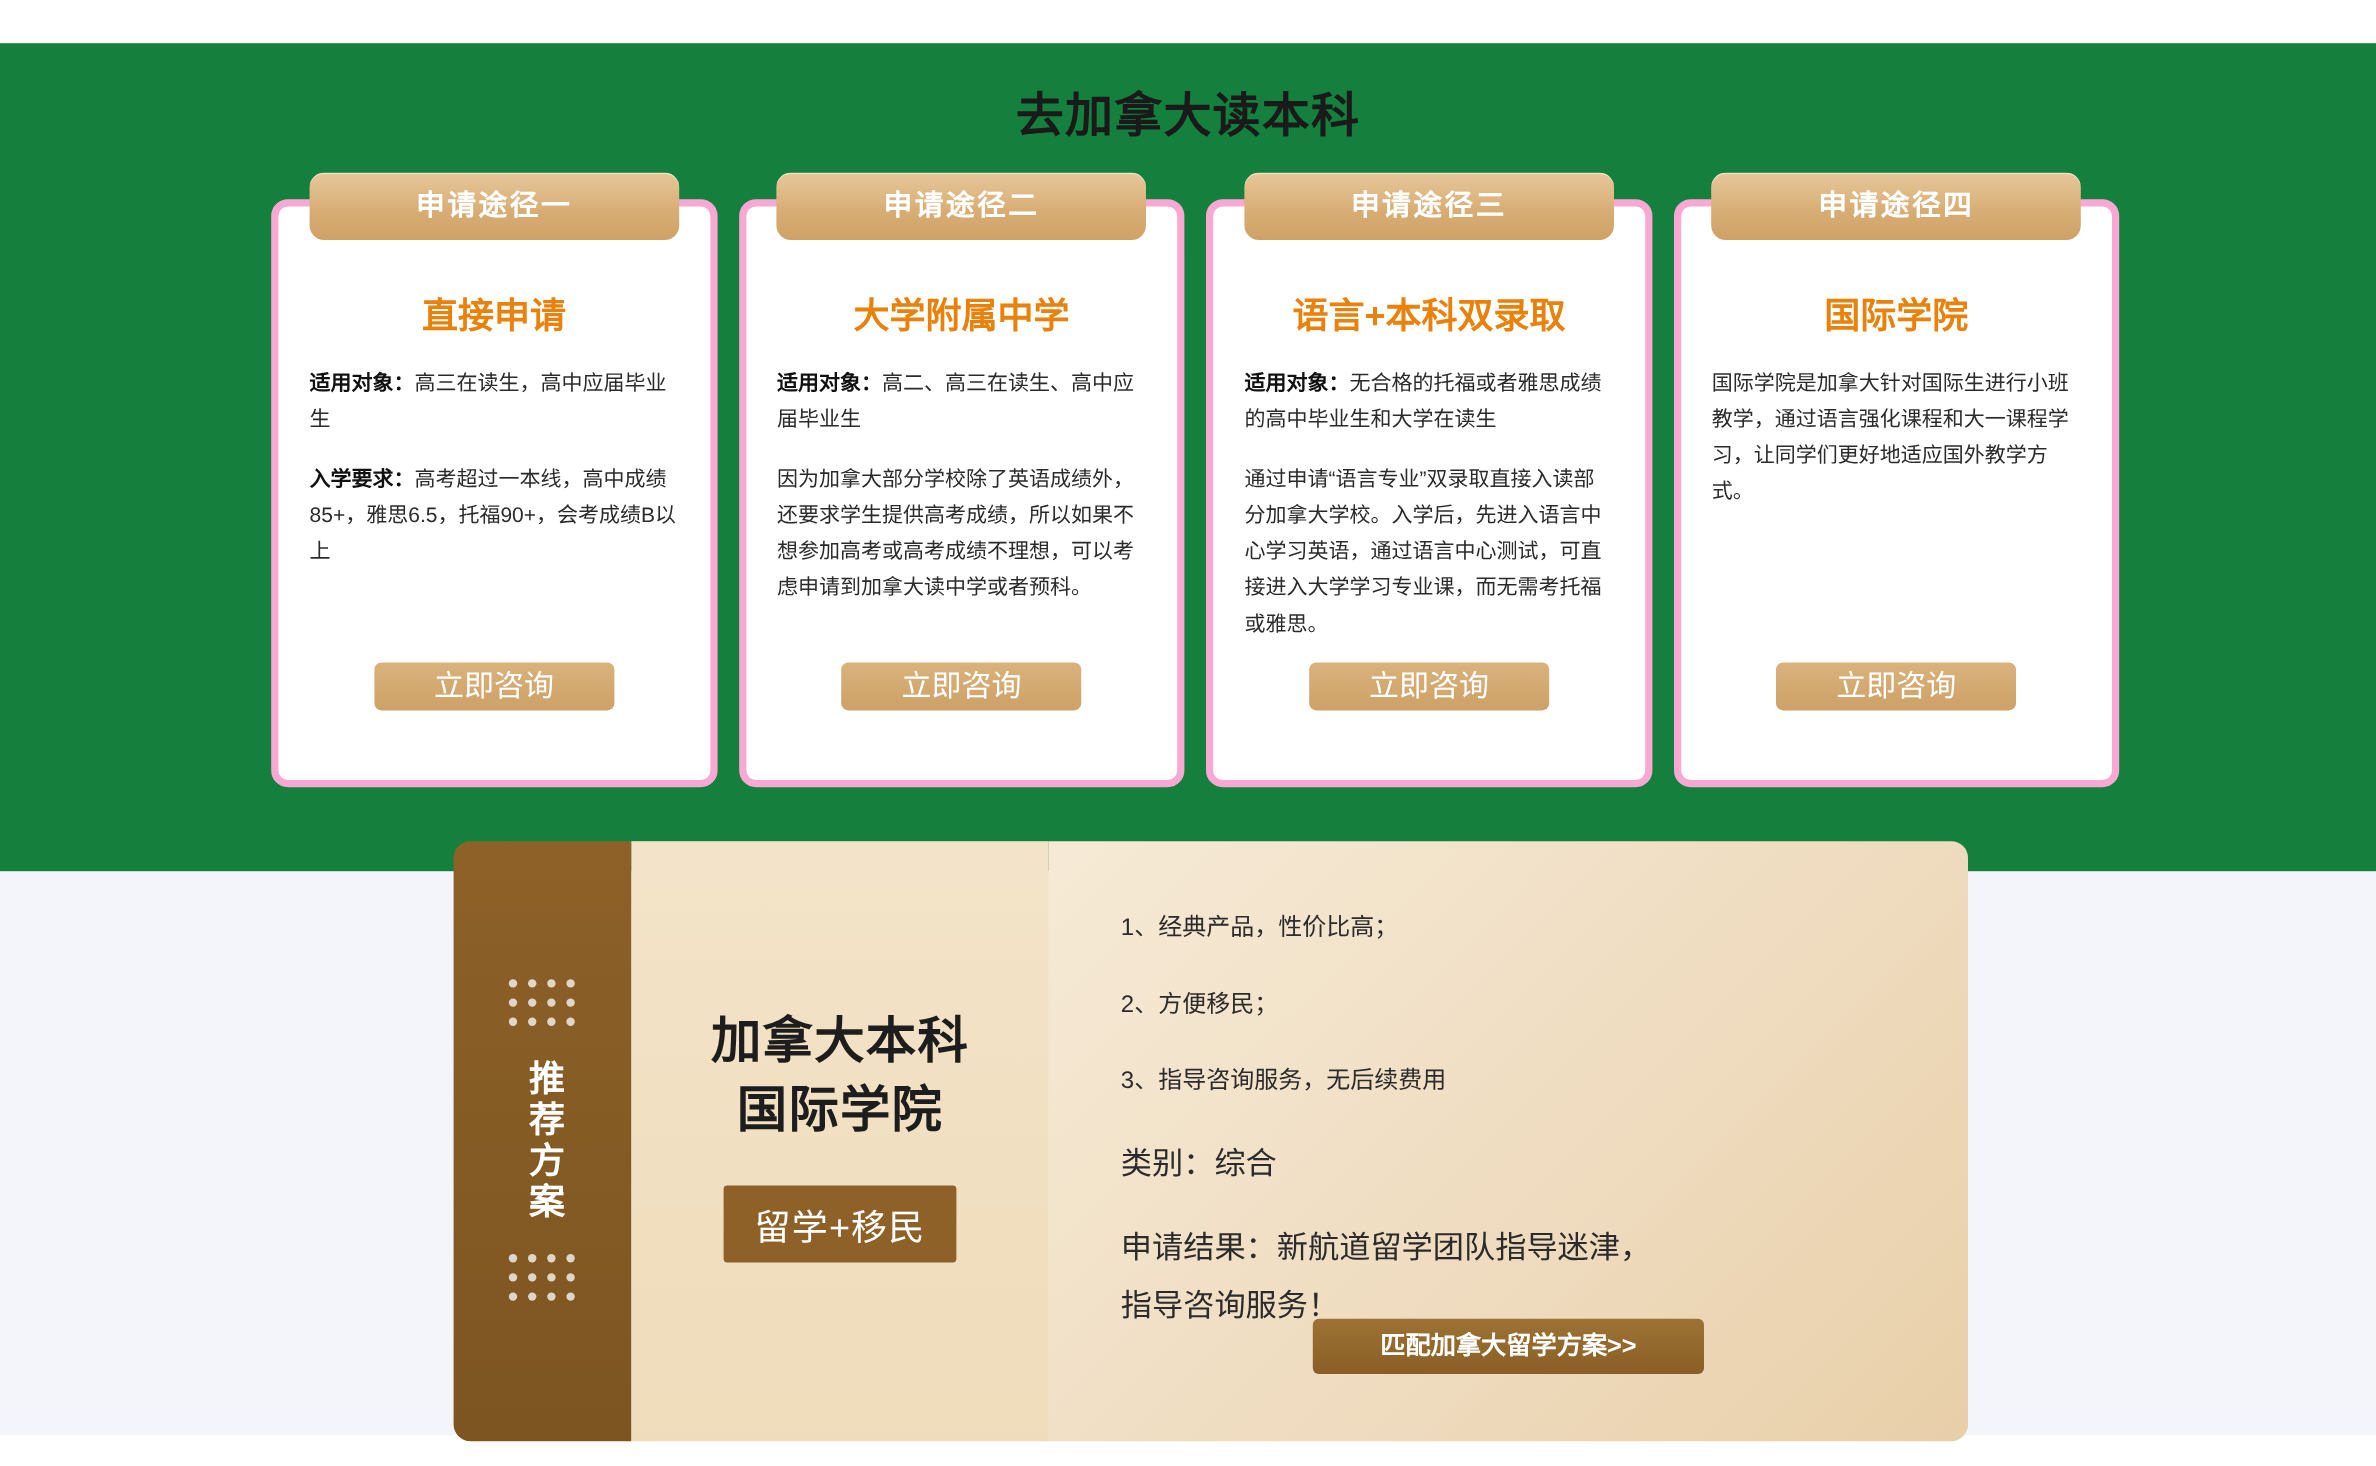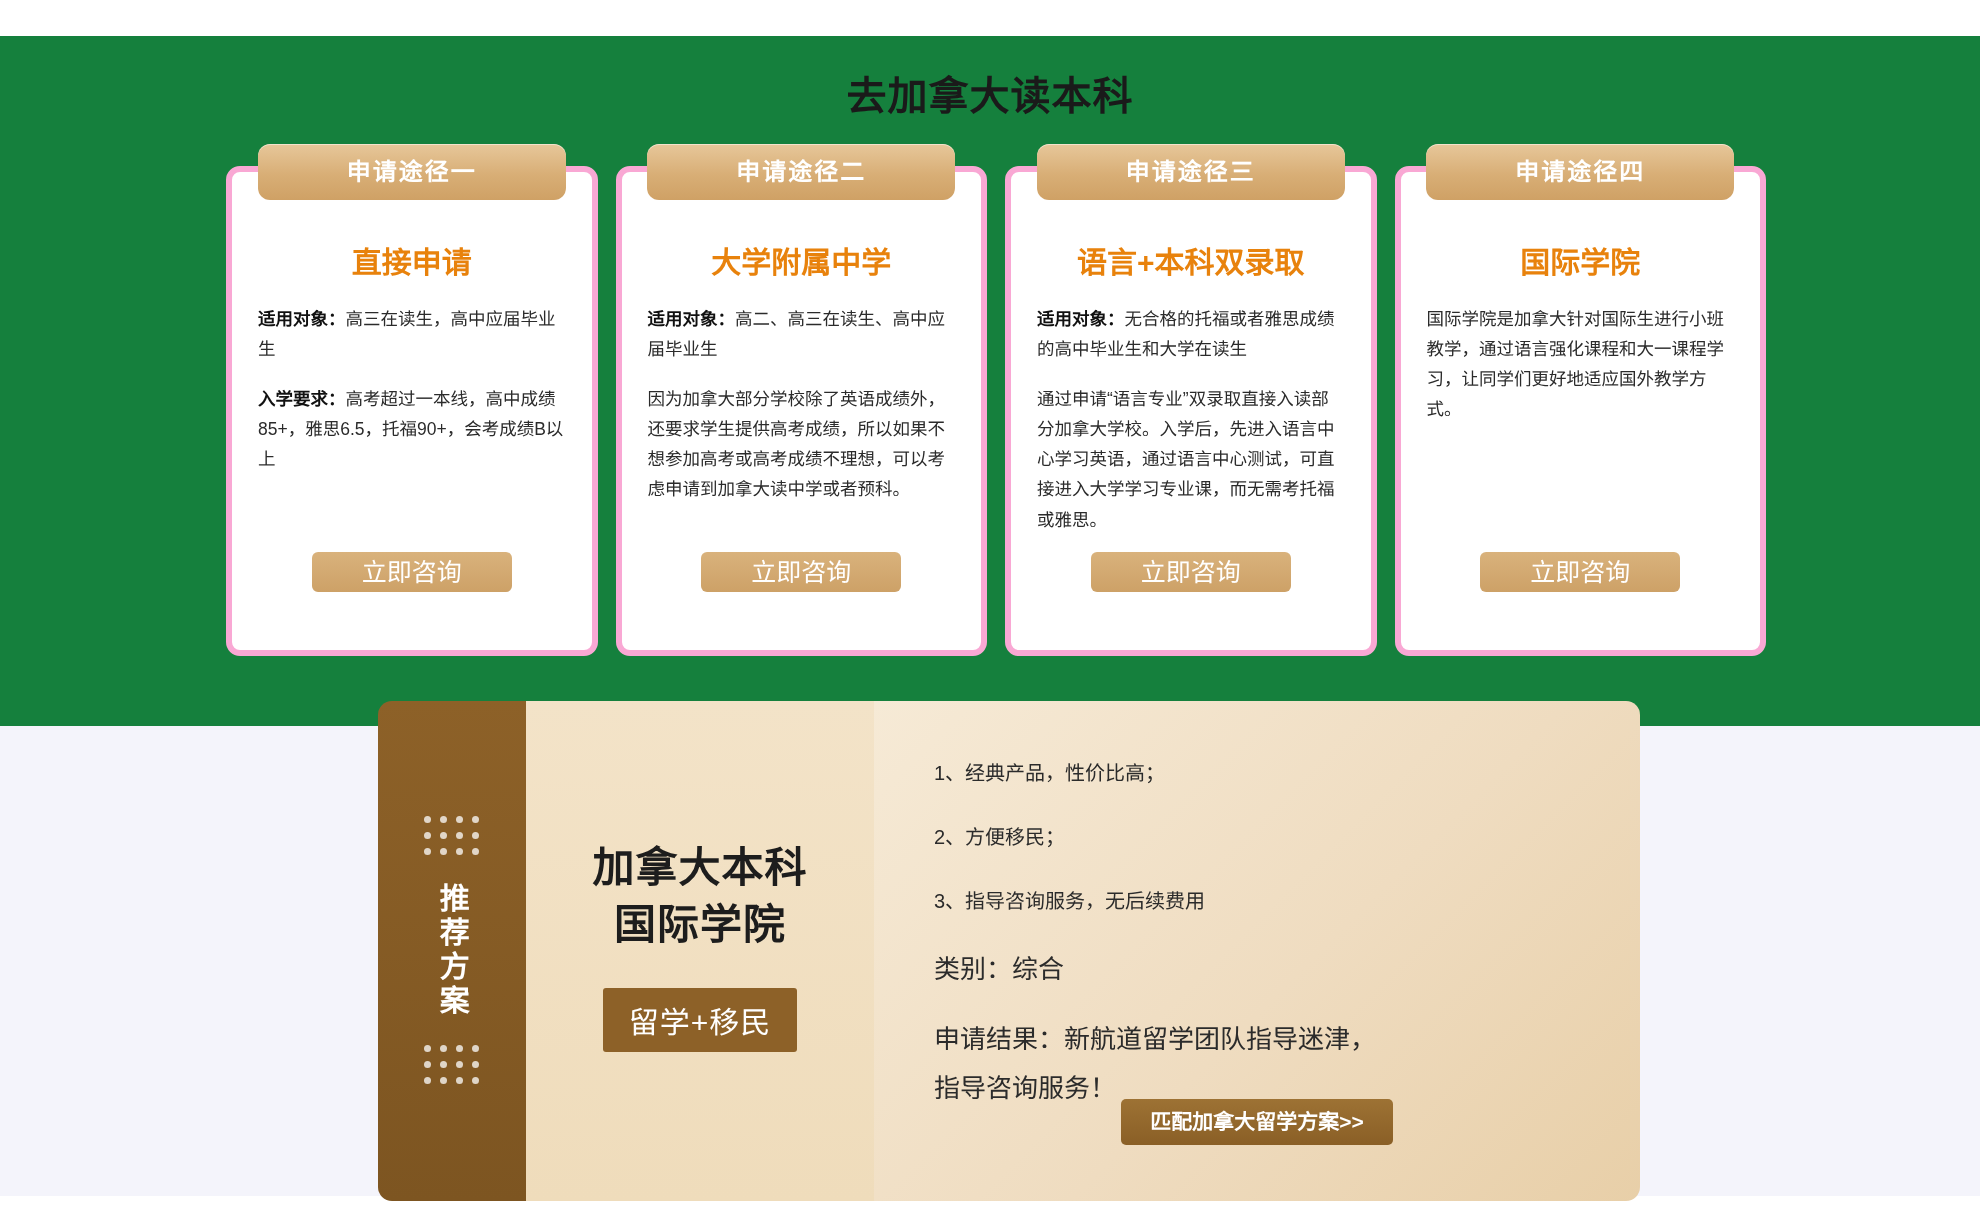--- a/index.html
+++ b/index.html
@@ -207,21 +207,21 @@
     font-size: 26px;
     color: #2b2b2b;
     line-height: 1.6;
     margin-bottom: 28px;
   }
   .plan-cta {
     position: absolute;
     left: 50%;
     transform: translateX(-50%);
     bottom: 56px;
-    width: 272px;
+    width: 326px;
     height: 46px;
     line-height: 46px;
     text-align: center;
     color: #ffffff;
     font-size: 21px;
     font-weight: bold;
     border-radius: 5px;
     background: linear-gradient(180deg, #9d7234 0%, #8a5f26 100%);
     cursor: pointer;
     user-select: none;

